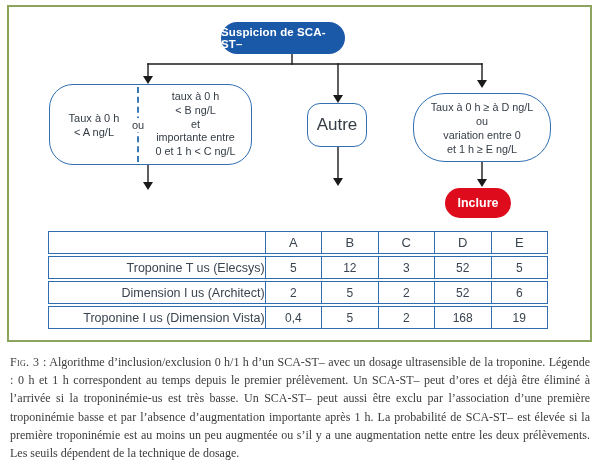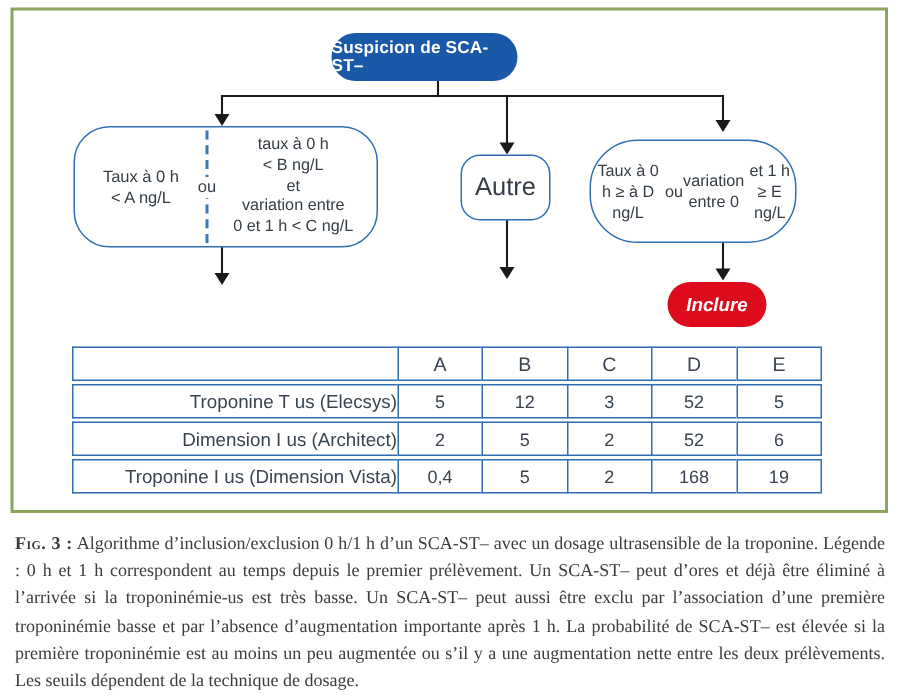--- a/index.html
+++ b/index.html
@@ -20,43 +20,43 @@
       font-size:11px;line-height:14px;text-align:left;}
   .left-box .divider{position:absolute;left:87px;top:2px;bottom:2px;width:0;
       border-left:2px dashed #3A79B8;}
   .left-box .ou-chip{position:absolute;left:88px;top:50%;transform:translate(-50%,-50%);
       background:#ffffff;padding:1px 3px;font-size:11px;z-index:2;}
   .left-box .r-part{position:absolute;left:92px;right:2px;top:0;height:100%;
       display:flex;flex-direction:column;justify-content:center;align-items:center;
       font-size:10.8px;line-height:13.8px;text-align:center;}
   .mid-box{left:307px;top:103px;width:60px;height:44px;border-radius:13px;
       display:flex;align-items:center;justify-content:center;font-size:17px;}
-  .right-box{left:393px;top:93px;width:138px;height:69px;border-radius:32px;
-      display:flex;flex-direction:row;justify-content:center;align-items:center;
+  .right-box{left:413px;top:93px;width:138px;height:69px;border-radius:32px;
+      display:flex;flex-direction:column;justify-content:center;align-items:center;
       font-size:10.8px;line-height:14px;text-align:center;}
 
   .pill{position:absolute;display:flex;align-items:center;justify-content:center;
         color:#ffffff;font-weight:bold;font-size:12.5px;border-radius:15px;}
   .pill-exclure{left:113px;top:190px;width:75px;height:28px;background:#4BA52C;}
   .pill-surveiller{left:299px;top:188px;width:74px;height:30px;background:#F09A0C;font-size:12px;}
-  .pill-inclure{left:445px;top:188px;width:66px;height:30px;background:#DE0B1D;font-style:italic;}
+  .pill-inclure{left:445px;top:188px;width:66px;height:30px;background:#DE0B1D;}
 
   table.seuils{position:absolute;left:48px;top:229px;width:500px;
       border-collapse:separate;border-spacing:0 2px;font-size:12px;color:#3A4450;}
   table.seuils td,table.seuils th{border-top:1.5px solid #2E6EB0;border-bottom:1.5px solid #2E6EB0;
       border-left:1.5px solid #2E6EB0;height:21px;padding:0;background:#ffffff;font-weight:normal;}
   table.seuils td:last-child,table.seuils th:last-child{border-right:1.5px solid #2E6EB0;}
   table.seuils .lbl{width:213px;text-align:right;padding-left:8px;font-size:12.5px;}
   table.seuils .val{width:57px;text-align:center;}
   table.seuils th.val{font-size:13px;}
 
   .caption{position:absolute;left:10px;top:353px;width:580px;
       font-family:"Liberation Serif",serif;font-size:12px;line-height:18.2px;
       text-align:justify;color:#3B3B3B;margin:0;}
-  .caption .figlabel{font-weight:bold;font-variant:small-caps;letter-spacing:.3px;}
+  .caption .figlabel{font-weight:normal;font-variant:small-caps;letter-spacing:.3px;}
 </style>
 </head>
 <body>
 
 <div class="stage">
   <div class="frame"></div>
 
   <svg class="connectors" viewBox="0 0 600 464" xmlns="http://www.w3.org/2000/svg">
     <g stroke="#1A1A1A" stroke-width="1.4" fill="none" stroke-linecap="square">
       <line x1="292" y1="54" x2="292" y2="64"></line>
@@ -84,21 +84,21 @@
     <div class="l-part">
       <span>Taux à 0 h</span>
       <span>&lt; A ng/L</span>
     </div>
     <div class="divider"></div>
     <div class="ou-chip">ou</div>
     <div class="r-part">
       <span>taux à 0 h</span>
       <span>&lt; B ng/L</span>
       <span>et</span>
-      <span>variation entre</span>
+      <span>importante entre</span>
       <span>0 et 1 h &lt; C ng/L</span>
     </div>
   </div>
 
   <div class="node cond mid-box">Autre</div>
 
   <div class="node cond right-box">
     <span>Taux à 0 h ≥ à D ng/L</span>
     <span>ou</span>
     <span>variation entre 0</span>

